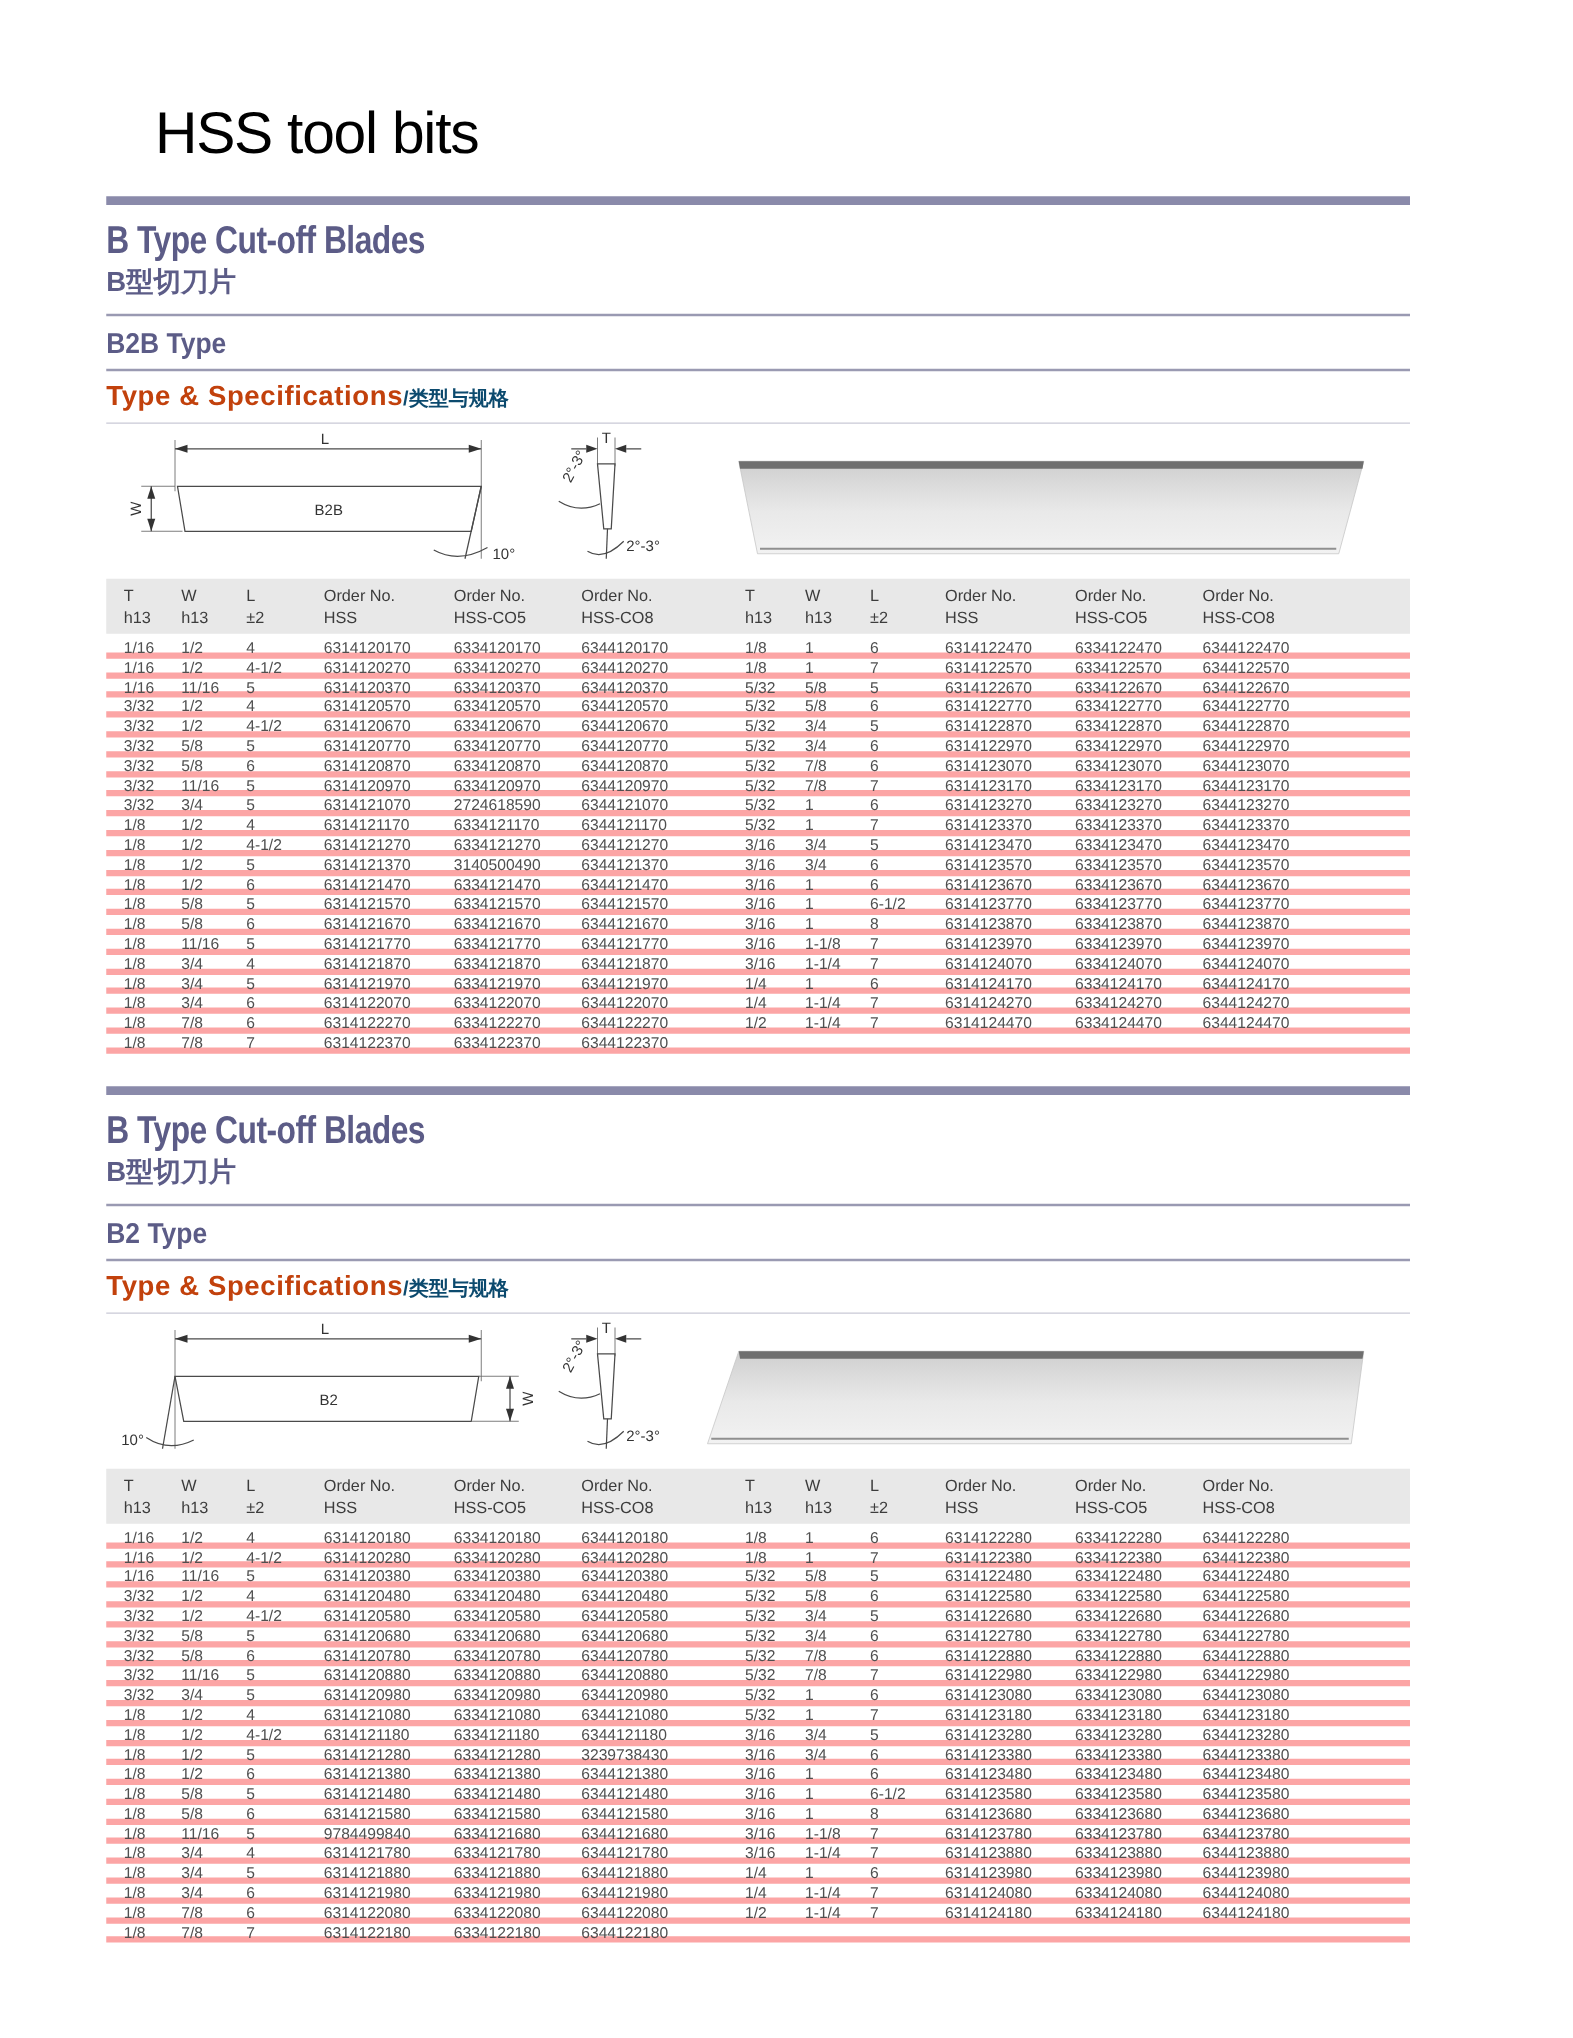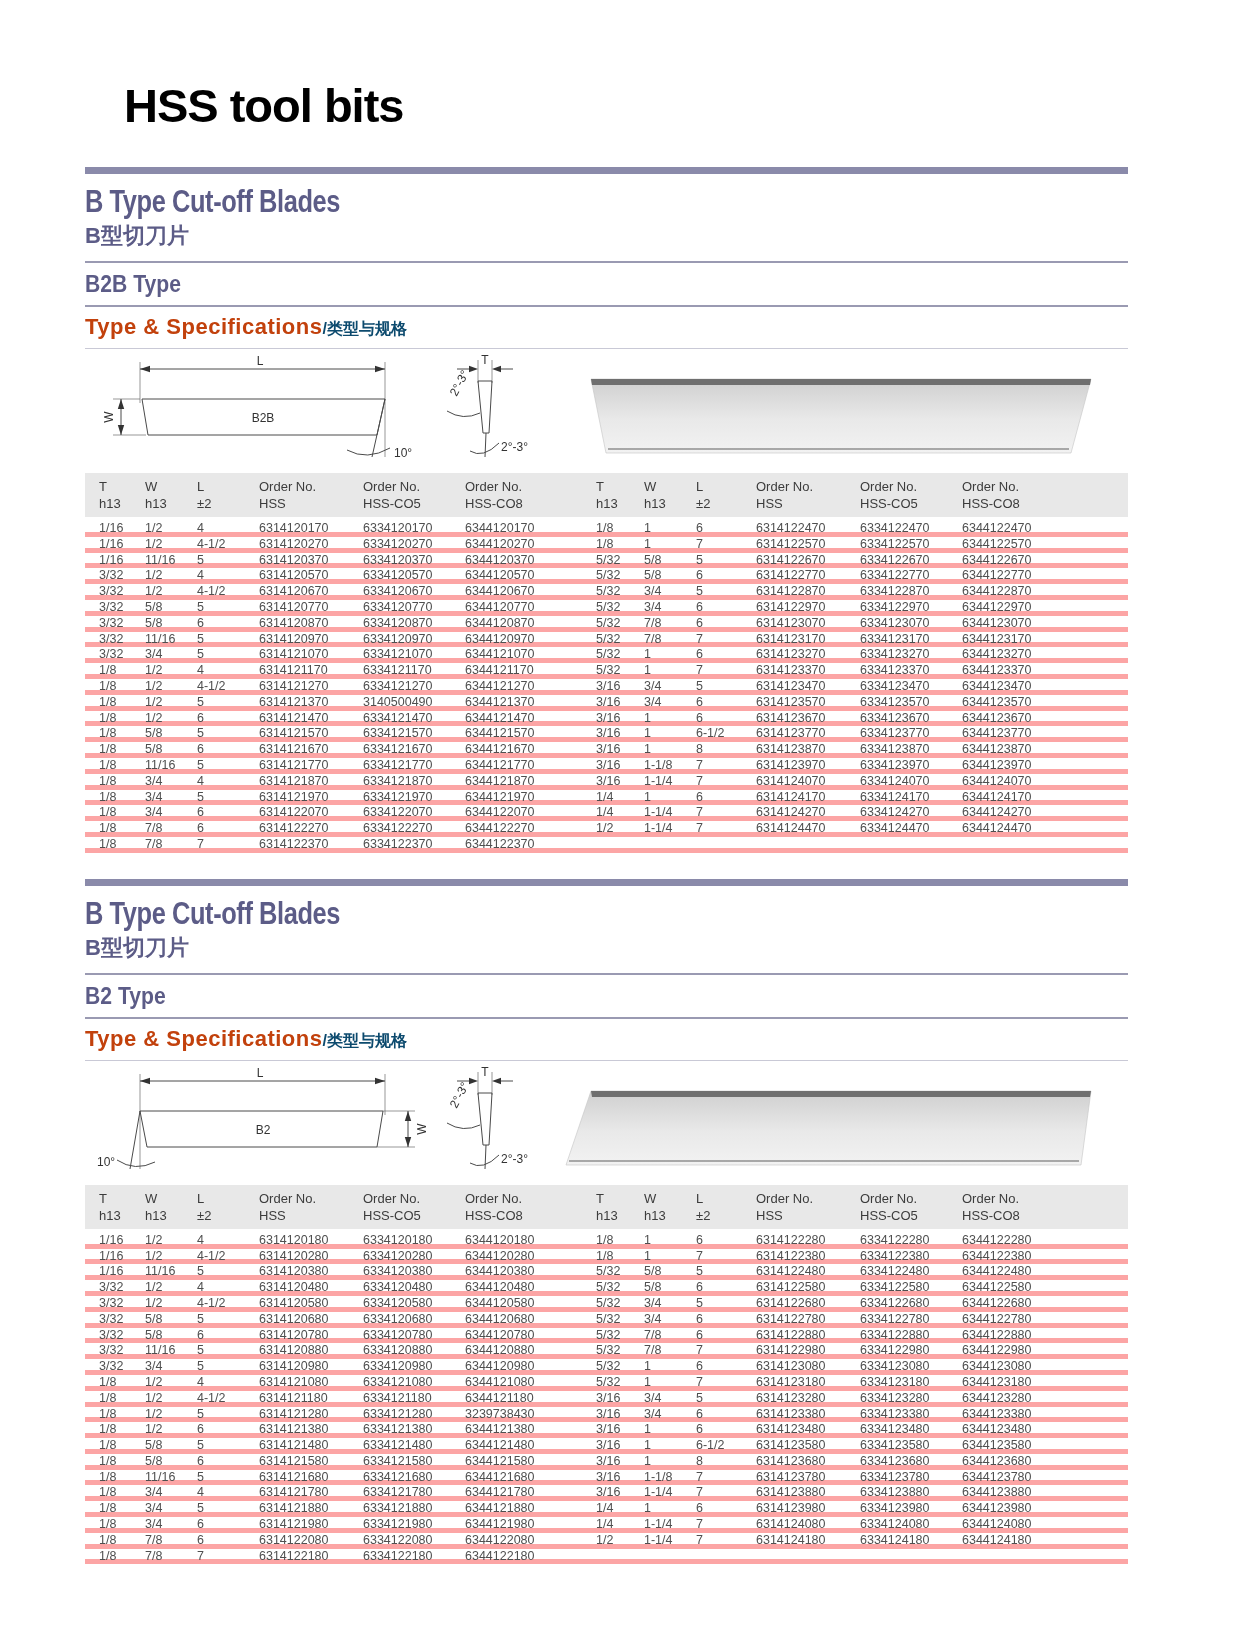--- a/index.html
+++ b/index.html
@@ -1,18 +1,18 @@
 <!DOCTYPE html>
 <html><head>
 <meta charset="utf-8">
 <style>
   html,body{margin:0;padding:0;background:#ffffff;}
   body{width:1258px;height:1630px;font-family:"Liberation Sans",sans-serif;overflow:hidden;}
   .content{width:1043px;margin:0 0 0 85px;}
-  .page-title{margin:78px 0 34px 124px;font-size:47px;font-weight:bold;letter-spacing:-1px;color:#000;}
+  .page-title{margin:78px 0 24px 124px;font-size:47px;font-weight:normal;letter-spacing:-1px;color:#000;}
   .topbar{height:7px;background:#8a8aaa;margin:0 0 8px 0;}
   .sec-heading{display:inline-block;font-size:31px;font-weight:800;color:#5c5c87;margin:2px 0 0 0;letter-spacing:-0.5px;transform:scaleX(0.82);transform-origin:left center;}
   .sec-heading-zh{font-size:22px;font-weight:bold;color:#5c5c87;margin:1px 0 10px 0;}
   .rule{border-top:2px solid #9a9ab2;height:0;}
   .rule.light{border-top:1.5px solid #c9c9d6;}
   .type-heading{display:inline-block;font-size:23px;font-weight:800;color:#5c5c87;margin:8px 0 7px 0;transform:scaleX(0.92);transform-origin:left center;}
   .spec-line{margin:7px 0 8px 0;}
   .spec-en{font-size:22px;font-weight:800;color:#c2410c;letter-spacing:0.5px;}
   .spec-zh{font-size:16px;font-weight:bold;color:#0c4a6e;}
   .diagram{display:block;margin:4px 0 2px 0;}
@@ -255,21 +255,21 @@
           <div class="tcell">7</div>
           <div class="tcell">6314123170</div>
           <div class="tcell">6334123170</div>
           <div class="tcell">6344123170</div>
         </div>
         <div class="grid trow">
           <div class="tcell">3/32</div>
           <div class="tcell">3/4</div>
           <div class="tcell">5</div>
           <div class="tcell">6314121070</div>
-          <div class="tcell">6334121070</div>
+          <div class="tcell">2724618590</div>
           <div class="tcell">6344121070</div>
           <div class="tcell">5/32</div>
           <div class="tcell">1</div>
           <div class="tcell">6</div>
           <div class="tcell">6314123270</div>
           <div class="tcell">6334123270</div>
           <div class="tcell">6344123270</div>
         </div>
         <div class="grid trow">
           <div class="tcell">1/8</div>
@@ -758,21 +758,21 @@
           <div class="tcell">1</div>
           <div class="tcell">8</div>
           <div class="tcell">6314123680</div>
           <div class="tcell">6334123680</div>
           <div class="tcell">6344123680</div>
         </div>
         <div class="grid trow">
           <div class="tcell">1/8</div>
           <div class="tcell">11/16</div>
           <div class="tcell">5</div>
-          <div class="tcell">6314121680</div>
+          <div class="tcell">9784499840</div>
           <div class="tcell">6334121680</div>
           <div class="tcell">6344121680</div>
           <div class="tcell">3/16</div>
           <div class="tcell">1-1/8</div>
           <div class="tcell">7</div>
           <div class="tcell">6314123780</div>
           <div class="tcell">6334123780</div>
           <div class="tcell">6344123780</div>
         </div>
         <div class="grid trow">

